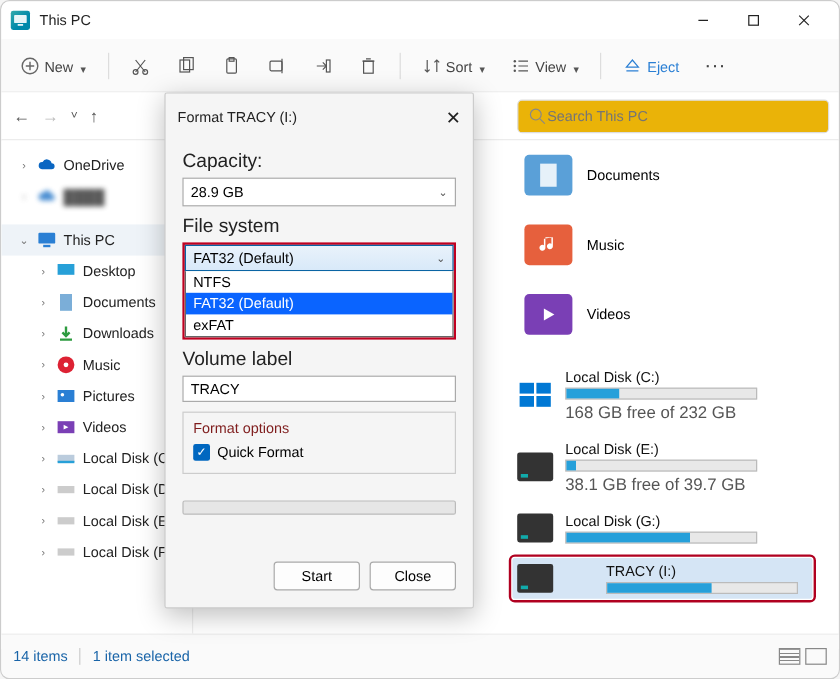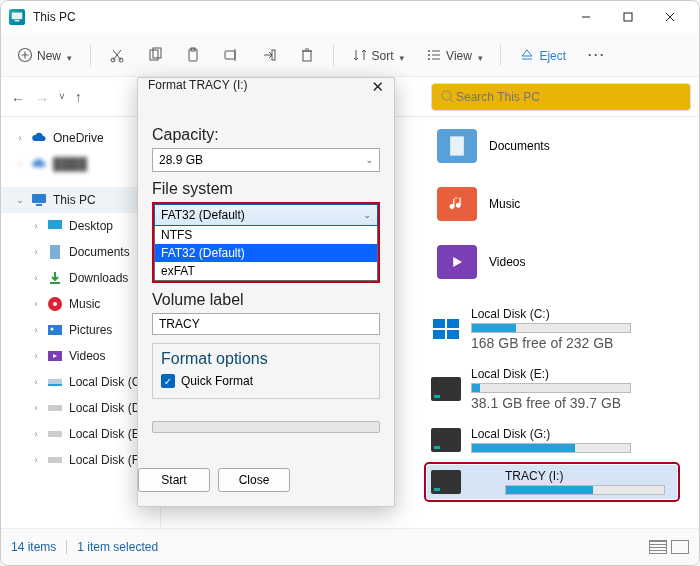--- a/index.html
+++ b/index.html
@@ -56,36 +56,36 @@
 .win-icon div { background:#0078d4;}
 
 
 .statusbar { position:absolute; bottom:0; left:0; right:0; height:37px; background:#fafafa; border-top:1px solid #eee; display:flex; align-items:center; padding:0 10px; gap:10px; font-size:11px; color:#1964a8;}
 .statusbar .vsep { width:1px; height:14px; background:#ccc;}
 .sbicons { margin-left:auto; display:flex; gap:4px;}
 .sbicons div { width:18px; height:14px; border:1px solid #888;}
 
 
 .dialog { position:absolute; top:76px; left:136px; width:258px; height:430px; background:#f5f5f5; box-shadow:0 6px 22px rgba(0,0,0,0.25); border:1px solid #ccc; border-radius:2px; display:flex; flex-direction:column;}
-.dialog .dtitle { display:flex; align-items:flex-start; height:40px; padding:0 10px; font-size:14px; color:#222;}
+.dialog .dtitle { display:flex; align-items:center; height:40px; padding:0 10px; font-size:14px; color:#222;}
 .dialog .dtitle .dclose { margin-left:auto; font-size:15px;}
 .dialog .dbody { padding:4px 14px 0 14px; display:flex; flex-direction:column; gap:4px;}
 .dlbl { font-size:16px; color:#222; margin-top:4px;}
 .dselect { height:24px; border:1px solid #aaa; padding:0 6px; display:flex; align-items:center; justify-content:space-between; background:#fff; font-size:12px;}
 .fs-box { border:2px solid #c00020; padding:0;}
 .fs-select { height:22px; border:1px solid #0a64a4; background:linear-gradient(#e9f2fb,#d8e9f9); display:flex; align-items:center; justify-content:space-between; padding:0 6px; font-size:12px;}
 .fs-opts { border:1px solid #666; border-top:none; background:#fff;}
 .fs-opt { height:18px; padding:0 6px; display:flex; align-items:center; font-size:12px;}
 .fs-opt.sel { background:#0a64ff; color:#fff;}
 .dinput { height:22px; border:1px solid #aaa; padding:0 6px; font-size:12px; background:#fff;}
 .group { border:1px solid #ccc; padding:6px 8px 10px 8px; margin-top:4px;}
-.group .gtitle { font-size:16px; color:#0c4a6e; margin-bottom:6px;}
+.group .gtitle { font-size:12px; color:#7f1d1d; margin-bottom:6px;}
 .chk { display:flex; align-items:center; gap:6px; font-size:12px;}
 .chk .box { width:14px; height:14px; background:#0067c0; border-radius:2px; display:flex; align-items:center; justify-content:center; color:#fff; font-size:10px;}
-.dbtnrow { display:flex; gap:8px; justify-content:flex-start; margin-top:auto; padding:10px 14px 14px 0;}
+.dbtnrow { display:flex; gap:8px; justify-content:flex-end; margin-top:auto; padding:10px 14px 14px 0;}
 .dbtn { width:72px; height:24px; border:1px solid #aaa; background:#fdfdfd; border-radius:3px; font-size:12px; display:flex; align-items:center; justify-content:center;}
 .restore { border:1px solid #aaa; background:#fdfdfd; height:24px; padding:0 10px; border-radius:3px; font-size:12px; display:inline-flex; align-items:center; margin-top:10px;}
 .prog { height:12px; border:1px solid #bbb; background:#e6e6e6; margin-top:18px; border-radius:2px;}
 
 
 .icn { width:16px; height:16px; }
 .blue { color:#2a7fd4;} .green{color:#2d9b3f;}
 .blur { filter: blur(2px); opacity:0.75;}
 </style>
 </head>

